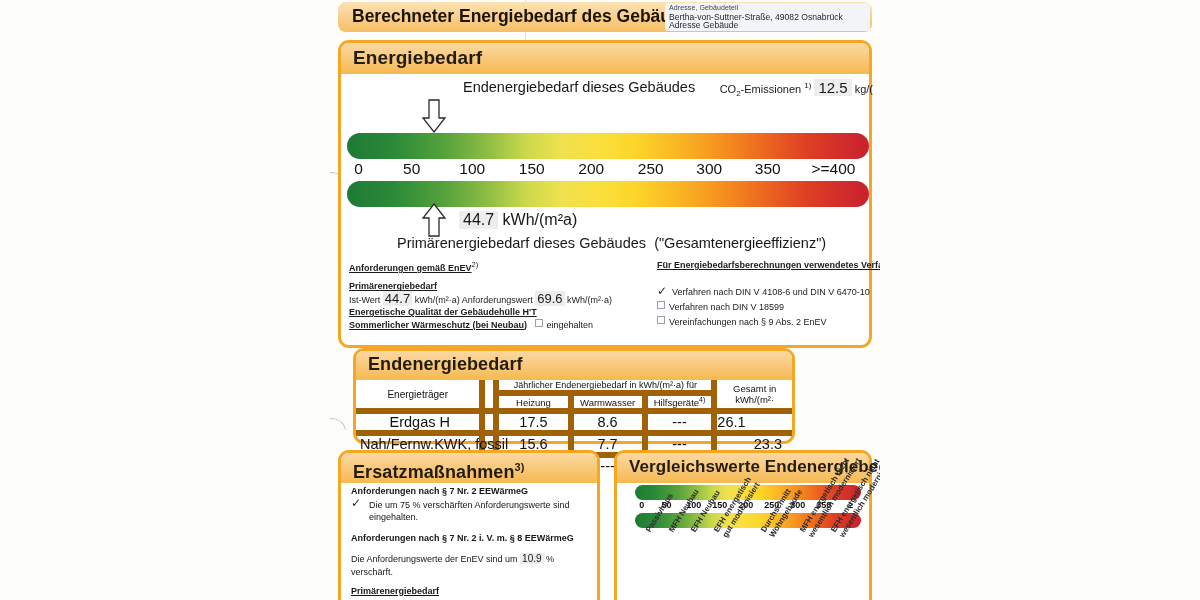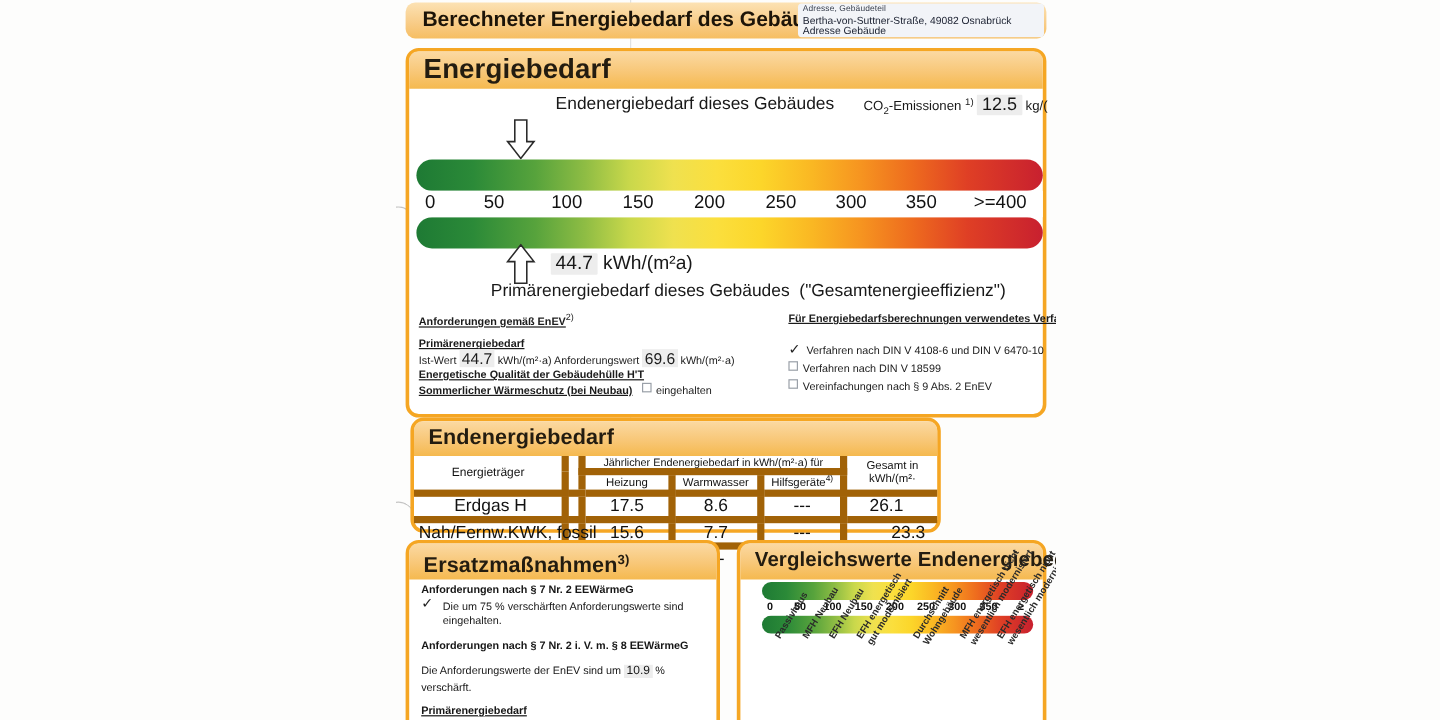--- a/index.html
+++ b/index.html
@@ -39,21 +39,21 @@
   .card{
     position:absolute;
     border:3px solid #F5A623;
     border-radius:11px;
     background:#ffffff;
     box-sizing:border-box;
   }
   .card-head{
     background:linear-gradient(180deg,#FBD9A2 0%,#F8C777 55%,#F5B94F 100%);
     border-radius:7px 7px 0 0;
-    font-size:23px;font-weight:bold;color:#231c10;
+    font-size:19px;font-weight:bold;color:#231c10;
     padding:2px 0 3px 12px;
     letter-spacing:.1px;
     white-space:nowrap;
   }
   .card-head sup{font-size:11px;font-weight:bold;}
 
   
   #hdr{
     position:absolute;left:8px;top:2px;width:534px;height:30px;
     background:linear-gradient(180deg,#FCE2B4 0%,#F8CB85 60%,#F6BE62 100%);
@@ -111,21 +111,21 @@
   .sp u{text-decoration:underline;font-weight:bold;}
   .sp .v{font-size:13px;background:#EDEDED;padding:0 2px;}
   .sp .vm{font-size:11.5px;background:#EDEDED;padding:0 2px;}
   .chk{font-family:"DejaVu Sans",sans-serif;font-size:12px;color:#222;}
   .box{
     display:inline-block;width:6px;height:6px;border:1px solid #9aa0a8;
     vertical-align:1px;margin-right:4px;background:#fff;
   }
 
   
-  #c-ende{left:12px;top:348px;width:442px;height:96px;}
+  #c-ende{left:23px;top:348px;width:442px;height:96px;}
   #c-ende .card-head{height:24px;line-height:23px;font-size:18px;}
   table.eb{
     width:100%;border-collapse:collapse;table-layout:fixed;
     font-size:10px;color:#111;
   }
   table.eb td,table.eb th{border:6px solid #a16207;padding:0;text-align:center;font-weight:normal;}
   .th-span{font-size:9px;padding:1px 0 0 0;}
   .th-sub{font-size:9.5px;}
   .rowlabel{text-align:left;padding-left:4px !important;font-size:14.5px;white-space:nowrap;}
   .rowval{font-size:14.5px;}
@@ -215,21 +215,21 @@
       </div>
 
       <svg class="arrow" style="left:80px;top:160px;" viewBox="0 0 26 34">
         <polygon points="13,1 24,15 18,15 18,33 8,33 8,15 2,15" fill="#ffffff" stroke="#2b2b2b" stroke-width="1.3"></polygon>
       </svg>
 
       <div class="eb-sub" style="left:118px;top:168px;font-size:16px;">
         <span class="val-box">44.7</span>
         <span>kWh/(m²a)</span>
       </div>
-      <div class="eb-sub" style="left:68px;top:192px;">
+      <div class="eb-sub" style="left:56px;top:192px;">
         <span>Primärenergiebedarf dieses Gebäudes</span>
         &nbsp;<span>("Gesamtenergieeffizienz")</span>
       </div>
 
       <div class="sp" style="position:absolute;left:8px;top:216px;">
         <u>Anforderungen gemäß EnEV</u><sup>2)</sup>
         <div style="height:6px"></div>
         <u>Primärenergiebedarf</u>
         <div>
           <span>Ist-Wert</span>
@@ -285,21 +285,21 @@
           <th class="th-sub">Heizung</th>
           <th class="th-sub">Warmwasser</th>
           <th class="th-sub"><span>Hilfsgeräte</span><sup style="font-size:7px">4)</sup></th>
         </tr>
         <tr>
           <td class="rowlabel" style="border-left:none;">Erdgas H</td>
           <td class="nb"></td>
           <td class="rowval">17.5</td>
           <td class="rowval">8.6</td>
           <td class="rowval">---</td>
-          <td class="rowval" style="border-right:none;text-align:center;padding-right:10px;">26.1</td>
+          <td class="rowval" style="border-right:none;text-align:left;padding-right:10px;">26.1</td>
         </tr>
         <tr>
           <td class="rowlabel" style="border-left:none;">Nah/Fernw.KWK, fossil</td>
           <td class="nb"></td>
           <td class="rowval">15.6</td>
           <td class="rowval">7.7</td>
           <td class="rowval">---</td>
           <td class="rowval" style="border-right:none;text-align:right;padding-right:10px;">23.3</td>
         </tr>
         <tr>

